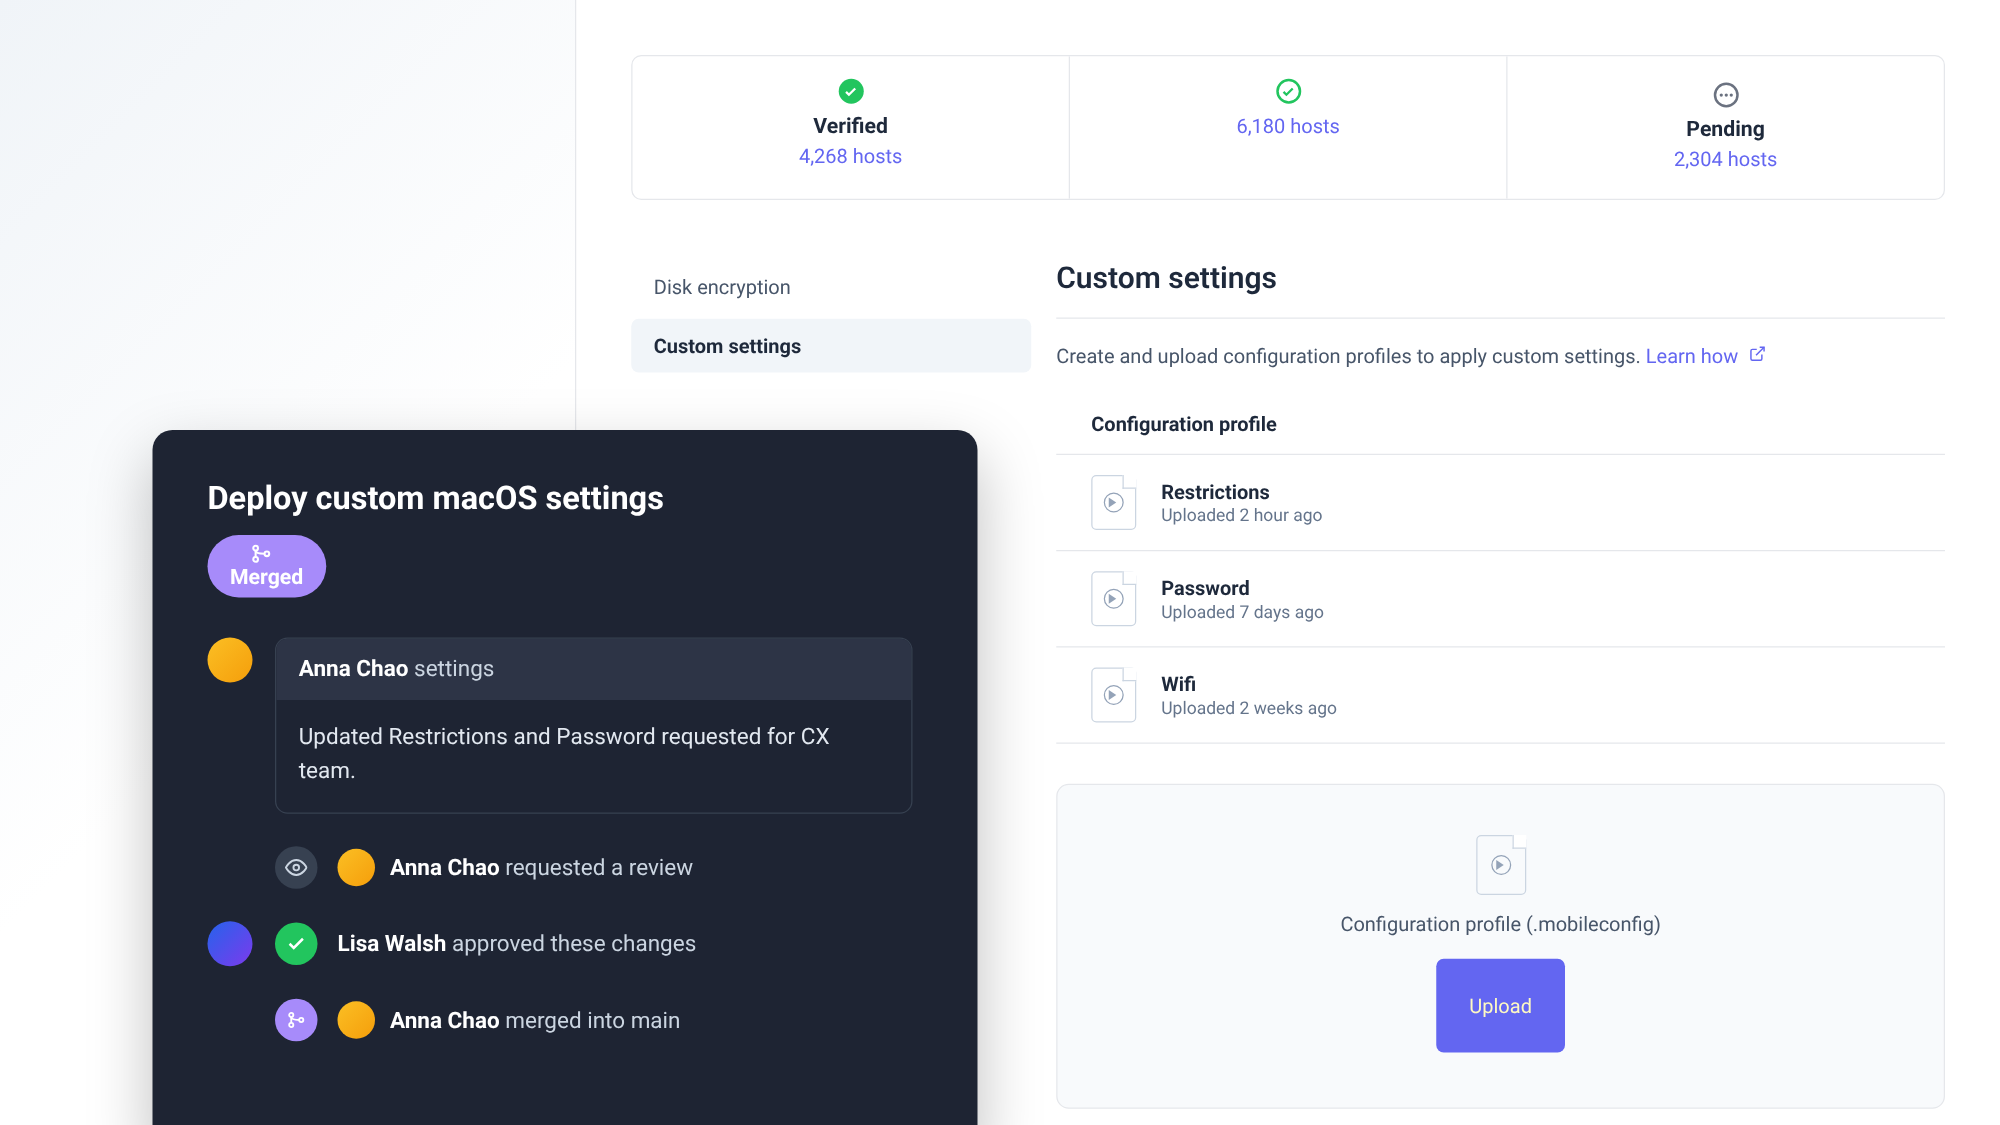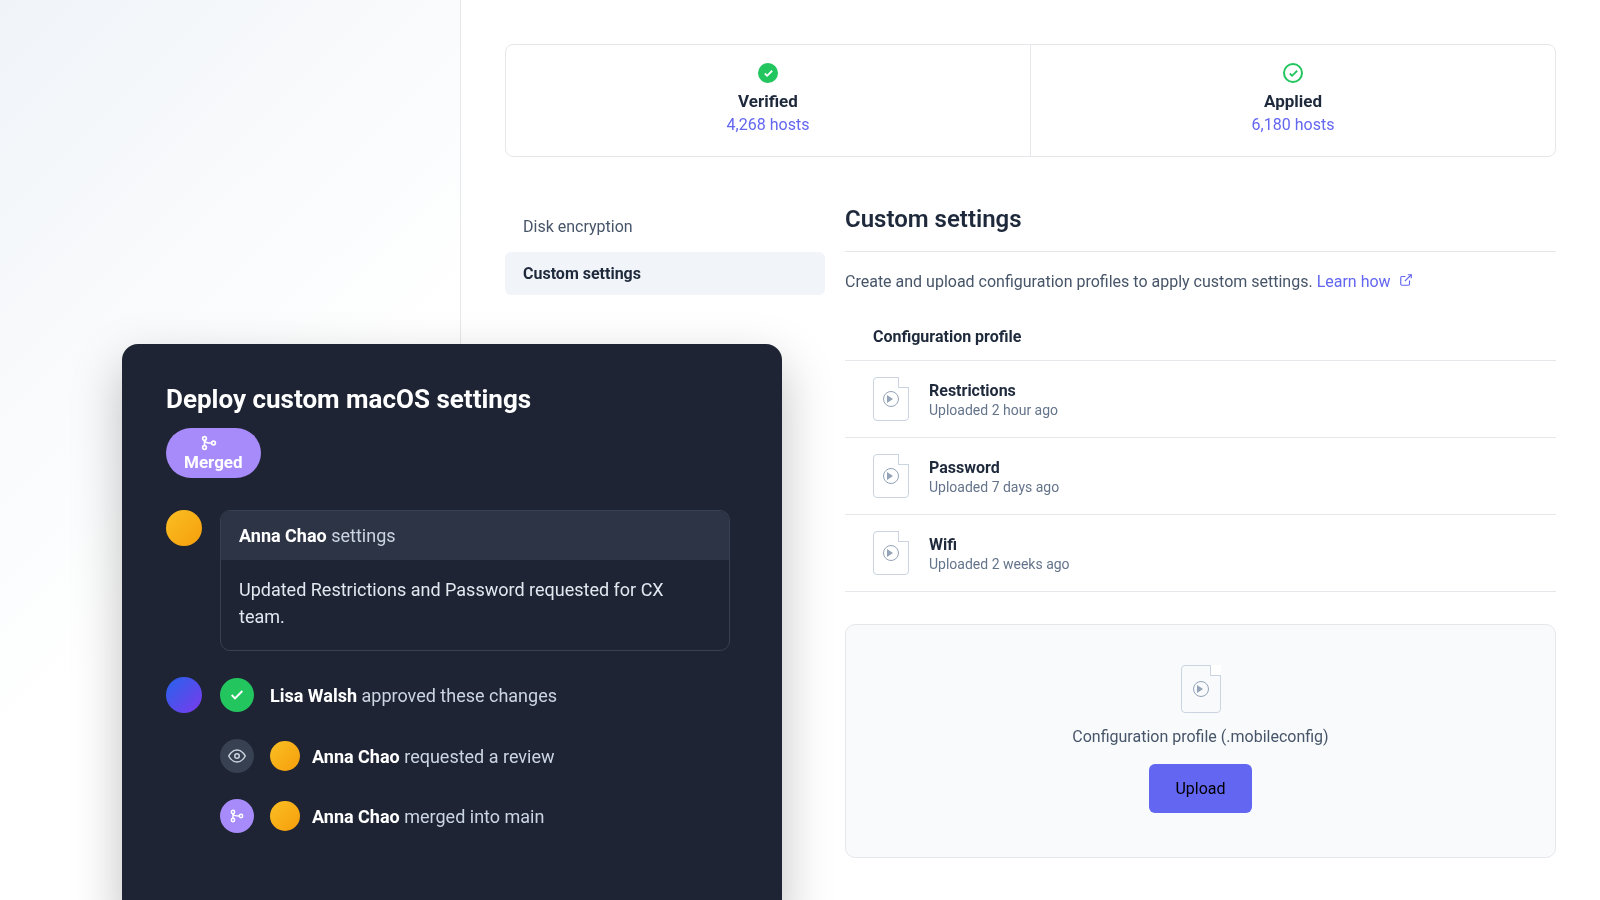--- a/index.html
+++ b/index.html
@@ -29,21 +29,21 @@
 .profile-row:last-of-type { border-bottom:1px solid #e5e7eb; }
 .profile-icon { width:36px; height:44px; border:1px solid #cbd5e1; border-radius:4px; display:flex; align-items:center; justify-content:center; margin-right:20px; position:relative; }
 .profile-icon::before { content:""; position:absolute; top:-1px; right:-1px; width:10px; height:10px; background:#fff; border-left:1px solid #cbd5e1; border-bottom:1px solid #cbd5e1; }
 .profile-icon-inner { width:16px; height:16px; border:1.5px solid #94a3b8; border-radius:50%; position:relative; }
 .profile-icon-inner::after { content:""; position:absolute; top:3px; left:3px; width:0; height:0; border-left:6px solid #94a3b8; border-top:4px solid transparent; border-bottom:4px solid transparent; }
 .profile-name { font-size:16px; font-weight:700; color:#1e293b; margin-bottom:2px; }
 .profile-meta { font-size:14px; color:#64748b; }
 .upload-zone { margin:32px 0 0 0; border:1px solid #e5e7eb; border-radius:10px; background:#f8fafc; padding:40px 0 44px; text-align:center; }
 .upload-zone .profile-icon { margin:0 auto 14px; width:40px; height:48px; }
 .upload-label { font-size:16px; color:#475569; margin-bottom:18px; }
-.upload-btn { background:#6366f1; color:#000000; border:none; border-radius:6px; padding:15px 26px; font-size:16px; cursor:pointer; }
+.upload-btn { background:#6366f1; color:#fef9c3; border:none; border-radius:6px; padding:28px 26px; font-size:16px; cursor:pointer; }
 
 .pr-card { position:absolute; left:122px; top:344px; width:660px; background:#1e2433; border-radius:16px; padding:40px 44px 60px; color:#fff; box-shadow:0 20px 50px rgba(0,0,0,.25); }
 .pr-title { font-size:26px; font-weight:700; margin-bottom:14px; }
 .pr-badge { display:inline-flex; align-items:center; background:#a78bfa; color:#fff; font-weight:700; font-size:17px; border-radius:999px; padding:6px 18px; margin-bottom:32px;flex-direction:column; }
 .pr-badge-icon { margin-right:8px; display:inline-flex; }
 .pr-body { position:relative; }
 .pr-row { display:flex; align-items:flex-start; margin-bottom:26px; }
 .pr-avatar { width:36px; height:36px; border-radius:50%; flex-shrink:0; background:#475569; margin-right:18px; }
 .avatar-anna { background:linear-gradient(135deg,#fbbf24,#f59e0b); }
 .avatar-lisa { background:linear-gradient(135deg,#2563eb,#7c3aed); }
@@ -76,22 +76,32 @@
         </div>
      <div class="stat-label">Verified</div>
      <div class="stat-hosts">4,268 hosts</div>
    </div>
       <div class="stat-cell">
      <div class="stat-icon green-outline">
           <svg width="11" height="11" viewBox="0 0 24 24" fill="none" stroke="#22c55e" stroke-width="4">
             <polyline points="20 6 9 17 4 12"></polyline>
           </svg>
         </div>
-     <div class="stat-label">Applied</div>
      <div class="stat-hosts">6,180 hosts</div>
+   </div>
+      <div class="stat-cell">
+     <div class="stat-icon grey">
+          <svg width="12" height="4" viewBox="0 0 12 4">
+            <circle cx="2" cy="2" r="1.3" fill="#6b7280"></circle>
+            <circle cx="6" cy="2" r="1.3" fill="#6b7280"></circle>
+            <circle cx="10" cy="2" r="1.3" fill="#6b7280"></circle>
+          </svg>
+        </div>
+     <div class="stat-label">Pending</div>
+     <div class="stat-hosts">2,304 hosts</div>
    </div>
     </div>
   <div class="content-row">
     <div class="side-nav" id="side-nav">
         <div class="side-nav-item ">Disk encryption</div>
         <div class="side-nav-item active">Custom settings</div>
       </div>
     <div class="detail">
       <h1>Custom settings</h1>
       <hr class="detail-divider">
@@ -167,40 +177,40 @@
     <div class="pr-row">
       <div class="pr-avatar avatar-anna"></div>
       <div class="pr-comment-box">
         <div class="pr-comment-head">
           <strong>Anna Chao</strong> <span>settings</span>
         </div>
         <div class="pr-comment-body">Updated Restrictions and Password requested for CX team.</div>
       </div>
     </div>
     <div id="pr-events">
+        <div class="pr-event ">
+
+     <div class="pr-event-icon eye">
+            <svg width="18" height="18" viewBox="0 0 24 24" fill="none" stroke="currentColor" stroke-width="2">
+              <path d="M1 12s4-8 11-8 11 8 11 8-4 8-11 8-11-8-11-8z"></path>
+              <circle cx="12" cy="12" r="3"></circle>
+            </svg>
+          </div>
+     <div class="small-avatar avatar-anna" style="background:linear-gradient(135deg,#fbbf24,#f59e0b)"></div>
+     <div class="pr-event-text"><strong>Anna Chao</strong> <span>requested a review</span></div>
+   </div>
         <div class="pr-event approve">
      <div class="pr-avatar avatar-lisa" style="margin-right:18px"></div>
      <div class="pr-event-icon check">
             <svg width="16" height="16" viewBox="0 0 24 24" fill="none" stroke="#fff" stroke-width="3">
               <polyline points="20 6 9 17 4 12"></polyline>
             </svg>
           </div>
 
      <div class="pr-event-text"><strong>Lisa Walsh</strong> <span>approved these changes</span></div>
-   </div>
-        <div class="pr-event ">
-
-     <div class="pr-event-icon eye">
-            <svg width="18" height="18" viewBox="0 0 24 24" fill="none" stroke="currentColor" stroke-width="2">
-              <path d="M1 12s4-8 11-8 11 8 11 8-4 8-11 8-11-8-11-8z"></path>
-              <circle cx="12" cy="12" r="3"></circle>
-            </svg>
-          </div>
-     <div class="small-avatar avatar-anna" style="background:linear-gradient(135deg,#fbbf24,#f59e0b)"></div>
-     <div class="pr-event-text"><strong>Anna Chao</strong> <span>requested a review</span></div>
    </div>
         <div class="pr-event ">
 
      <div class="pr-event-icon merge">
             <svg width="16" height="16" viewBox="0 0 24 24" fill="none" stroke="#fff" stroke-width="2.2">
               <circle cx="6" cy="6" r="2.5"></circle>
               <circle cx="6" cy="18" r="2.5"></circle>
               <circle cx="18" cy="12" r="2.5"></circle>
               <path d="M6 8.5v7"></path>
               <path d="M6 8.5c0 3 4 3.5 9.5 3.5"></path>

